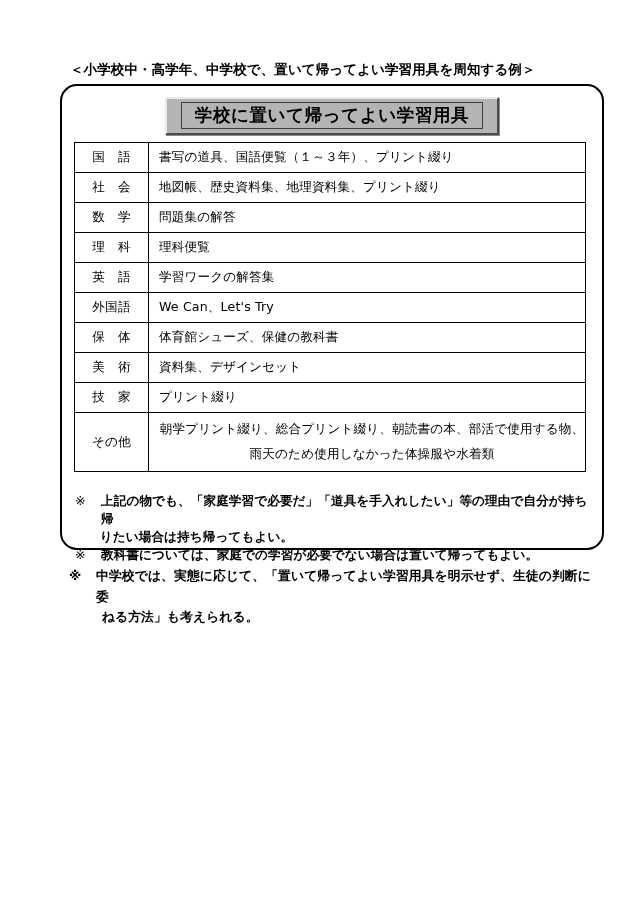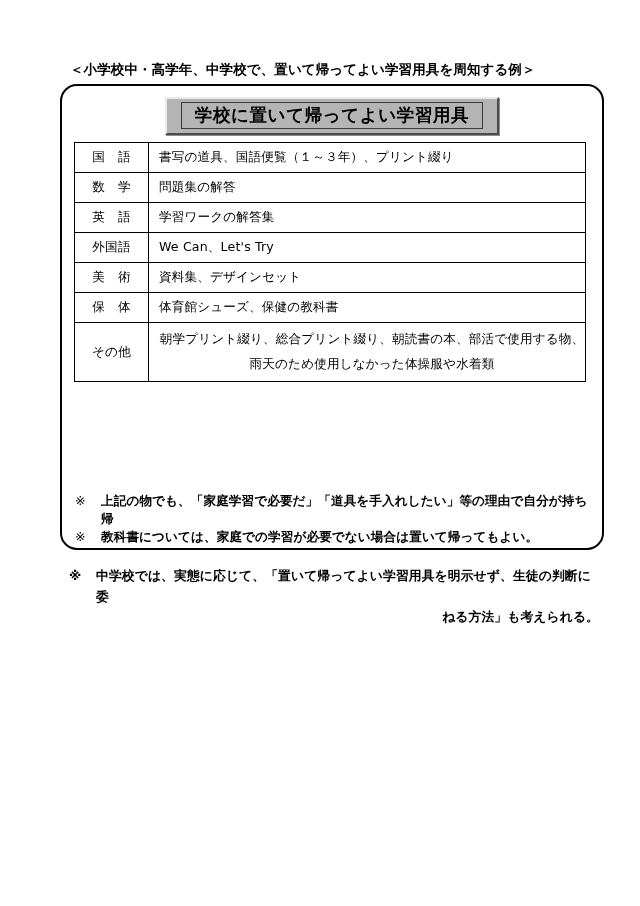--- a/index.html
+++ b/index.html
@@ -177,21 +177,20 @@
     display: flex;
     align-items: flex-start;
   }
   .outer-note .note-mark {
     width: 27px;
     font-weight: bold;
   }
   .outer-note .note-body .line-2 {
     display: block;
     padding-left: 0.55em;
-    text-align: right;
   }
 </style>
 </head>
 <body>
 
 <div class="page">
 
   <div class="doc-heading">＜小学校中・高学年、中学校で、置いて帰ってよい学習用具を周知する例＞</div>
 
   <div class="main-box">
@@ -211,76 +210,95 @@
       </colgroup>
       <tbody>
 
         <tr>
           <td class="cell-subject">国　語</td>
           <td class="cell-items">
             <span class="items-line">書写の道具、国語便覧（１～３年）、プリント綴り</span>
           </td>
         </tr>
 
+        <tr>
+          <td class="cell-subject">社　会</td>
+          <td class="cell-items">
+            <span class="items-line">地図帳、歴史資料集、地理資料集、プリント綴り</span>
+          </td>
+        </tr>
 
         <tr>
           <td class="cell-subject">数　学</td>
           <td class="cell-items">
             <span class="items-line">問題集の解答</span>
           </td>
         </tr>
 
+        <tr>
+          <td class="cell-subject">理　科</td>
+          <td class="cell-items">
+            <span class="items-line">理科便覧</span>
+          </td>
+        </tr>
 
         <tr>
           <td class="cell-subject">英　語</td>
           <td class="cell-items">
             <span class="items-line">学習ワークの解答集</span>
           </td>
         </tr>
 
         <tr>
           <td class="cell-subject">外国語</td>
           <td class="cell-items">
             <span class="items-line">We Can、Let's  Try</span>
           </td>
         </tr>
 
 
         <tr>
+          <td class="cell-subject">保　体</td>
+          <td class="cell-items">
+            <span class="items-line">体育館シューズ、保健の教科書</span>
+          </td>
+        </tr>
+
+        <tr>
           <td class="cell-subject">美　術</td>
           <td class="cell-items">
             <span class="items-line">資料集、デザインセット</span>
           </td>
         </tr>
 
         <tr>
-          <td class="cell-subject">保　体</td>
-          <td class="cell-items">
-            <span class="items-line">体育館シューズ、保健の教科書</span>
-          </td>
-        </tr>
-
+          <td class="cell-subject">技　家</td>
+          <td class="cell-items">
+            <span class="items-line">プリント綴り</span>
+          </td>
+        </tr>
 
         <tr class="row-tall">
           <td class="cell-subject">その他</td>
           <td class="cell-items">
             <span class="items-line">朝学プリント綴り、総合プリント綴り、朝読書の本、部活で使用する物、</span>
             <span class="items-line">雨天のため使用しなかった体操服や水着類</span>
           </td>
         </tr>
 
       </tbody>
     </table>
 
     <div class="box-notes">
 
       <div class="note-row">
         <span class="note-mark">※</span>
         <span class="note-body">
           <span>上記の物でも、「家庭学習で必要だ」「道具を手入れしたい」等の理由で自分が持ち帰</span>
+          <span class="line-2">りたい場合は持ち帰ってもよい。</span>
         </span>
       </div>
 
       <div class="note-row">
         <span class="note-mark">※</span>
         <span class="note-body">
           <span>教科書については、家庭での学習が必要でない場合は置いて帰ってもよい。</span>
         </span>
       </div>
 

